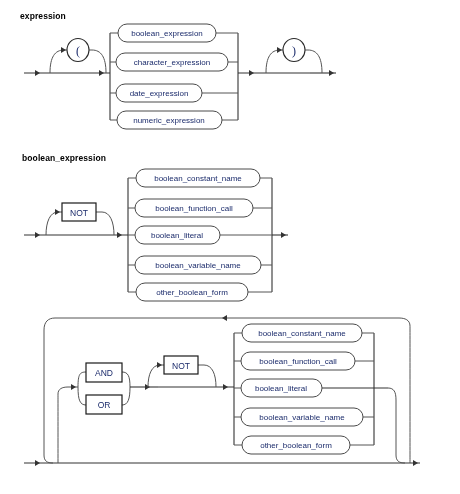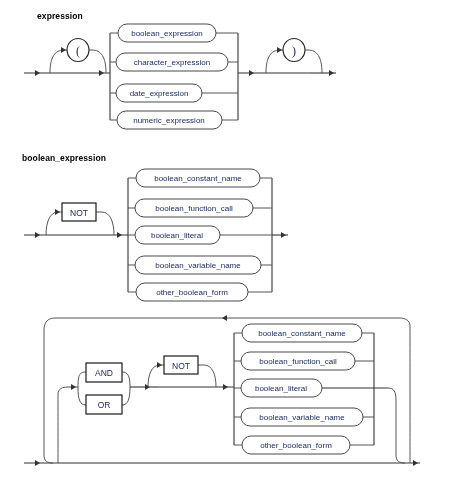--- a/index.html
+++ b/index.html
@@ -85,21 +85,21 @@
     fill: #1b2b6b;
     text-anchor: middle;
     dominant-baseline: central;
   }
 </style>
 </head>
 <body>
 
 <div class="diagram-block">
 
-  <div class="section-title" style="left:37px; top:11px;text-align:right;">expression</div>
+  <div class="section-title" style="left:20px; top:11px;text-align:right;">expression</div>
 
   <svg width="460" height="140" viewBox="0 0 460 140">
 
     <g>
       <path class="rail-dark" d="M24,73 L110,73"></path>
       <path class="arrow" d="M40,73 l-5,-3 l0,6 z"></path>
       <path class="arrow" d="M104,73 l-5,-3 l0,6 z"></path>
       <path class="rail-dark" d="M238,73 L310,73"></path>
       <path class="arrow" d="M254,73 l-5,-3 l0,6 z"></path>
       <path class="rail-dark" d="M310,73 L336,73"></path>

